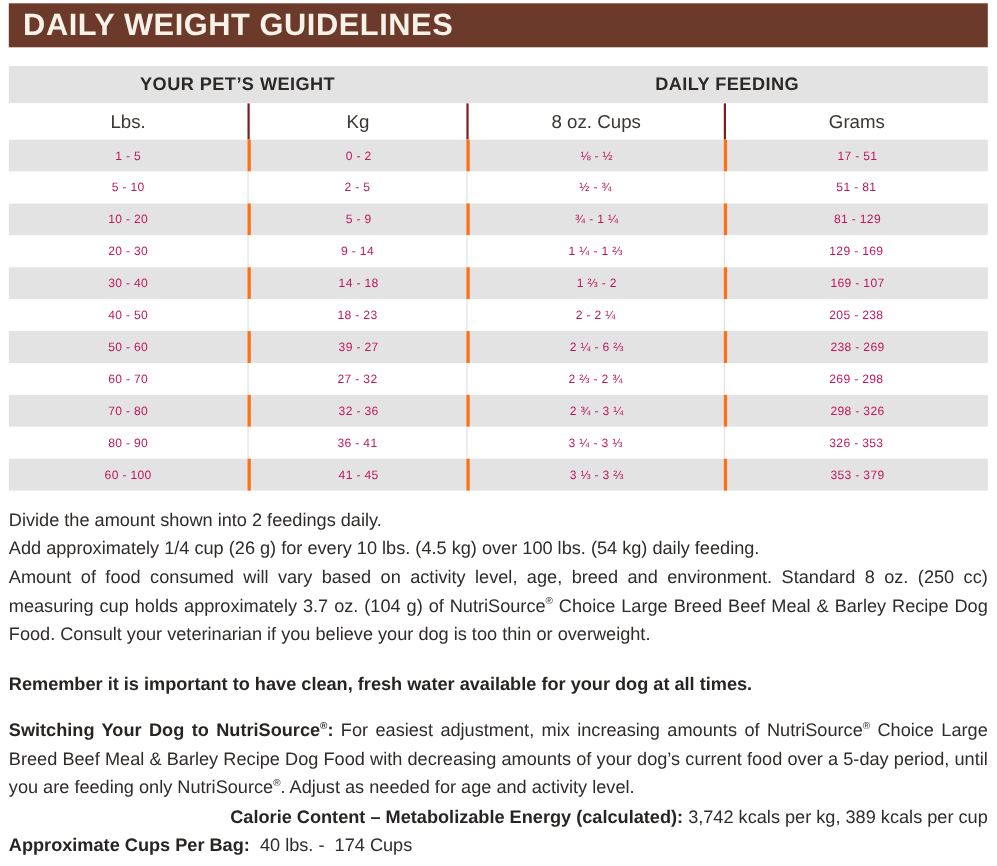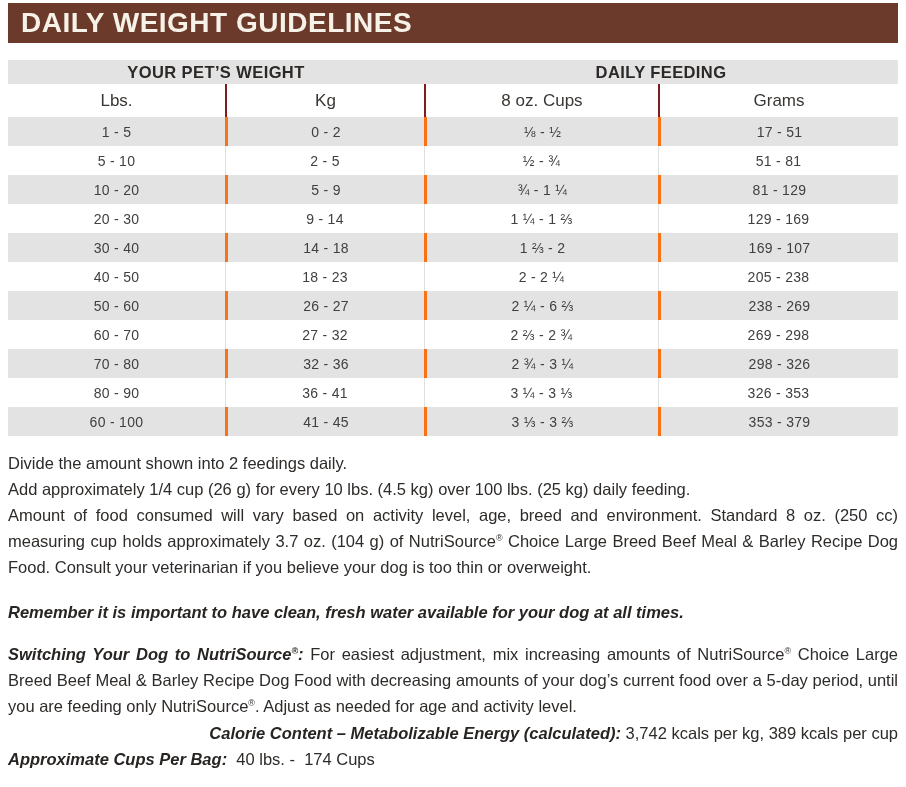--- a/index.html
+++ b/index.html
@@ -25,21 +25,21 @@
     font-size: 28px; font-weight: bold;
     letter-spacing: 0.5px;
     color: var(--title_text, #F7F2E8);
     white-space: nowrap;
   }
 
   
   .group-row {
     display: grid; grid-template-columns: 416fr 474fr;
     background: var(--row_shade, #E3E3E3);
-    height: 24px;
+    height: 34px;
   }
   .group-cell {
     display: flex; align-items: center; justify-content: center;
     font-weight: bold; font-size: 16.5px; letter-spacing: 0.4px;
     color: #2b2826;
   }
   .thead-row {
     display: grid; grid-template-columns: 217fr 199fr 234fr 240fr;
     height: 33px; background: #fff;
   }
@@ -49,35 +49,35 @@
     border-left: 2px solid #7f1d1d;
   }
   .thead-cell:first-child { border-left: none; }
 
   .trow {
     display: grid; grid-template-columns: 217fr 199fr 234fr 240fr;
     height: 29px;
   }
   .tcell {
     display: flex; align-items: center; justify-content: center;
-    font-size: 14px; color: #404040; letter-spacing: 0.3px;
+    font-size: 11px; color: #be185d; letter-spacing: 0.3px;
   }
   .trow.shaded .tcell { background: var(--row_shade, #E3E3E3); border-left: 3px solid #f97316; }
   .trow.shaded .tcell:first-child { border-left: none; }
   .trow.plain .tcell { background: #fff; border-left: 1px solid #e0e0e0; }
   .trow.plain .tcell:first-child { border-left: none; }
 
   
   .notes { margin-top: 14px; font-size: 16.5px; line-height: 26px; color: #2e2b29; }
   .notes p { margin: 0; }
   .notes p.justify { text-align: justify; }
   .notes p.gap-lg { margin-top: 19px; }
   .notes p.gap-md { margin-top: 16px; }
   .notes p.gap-sm { margin-top: 1px; text-align: right; }
-  .notes b { font-weight: bold; color: #272422; font-style: italic; }
+  .notes b { font-weight: bold; color: #272422; }
   sup.reg { font-size: 9px; line-height: 0; }
   .prewrap { white-space: pre-wrap; }
 </style>
 </head>
 <body>
 
 <div class="page">
 
   <header class="title-bar">
     <h1 class="title">DAILY WEIGHT GUIDELINES</h1>
@@ -126,21 +126,21 @@
           <div class="tcell">169 - 107</div>
         </div>
         <div class="trow plain">
           <div class="tcell">40 - 50</div>
           <div class="tcell">18 - 23</div>
           <div class="tcell">2 - 2 ¼</div>
           <div class="tcell">205 - 238</div>
         </div>
         <div class="trow shaded">
           <div class="tcell">50 - 60</div>
-          <div class="tcell">26 - 27</div>
+          <div class="tcell">39 - 27</div>
           <div class="tcell">2 ¼ - 6 ⅔</div>
           <div class="tcell">238 - 269</div>
         </div>
         <div class="trow plain">
           <div class="tcell">60 - 70</div>
           <div class="tcell">27 - 32</div>
           <div class="tcell">2 ⅔ - 2 ¾</div>
           <div class="tcell">269 - 298</div>
         </div>
         <div class="trow shaded">
@@ -159,21 +159,21 @@
           <div class="tcell">60 - 100</div>
           <div class="tcell">41 - 45</div>
           <div class="tcell">3 ⅓ - 3 ⅔</div>
           <div class="tcell">353 - 379</div>
         </div>
       </div>
   </section>
 
   <section class="notes">
     <p>Divide the amount shown into 2 feedings daily.</p>
-    <p>Add approximately 1/4 cup (26 g) for every 10 lbs. (4.5 kg) over 100 lbs. (25 kg) daily feeding.</p>
+    <p>Add approximately 1/4 cup (26 g) for every 10 lbs. (4.5 kg) over 100 lbs. (54 kg) daily feeding.</p>
     <p class="justify reg-scope">Amount of food consumed will vary based on activity level, age, breed and environment. Standard 8 oz. (250 cc) measuring cup holds approximately 3.7 oz. (104 g) of NutriSource<sup class="reg">®</sup> Choice Large Breed Beef Meal &amp; Barley Recipe Dog Food. Consult your veterinarian if you believe your dog is too thin or overweight.</p>
 
     <p class="gap-lg"><b>Remember it is important to have clean, fresh water available for your dog at all times.</b></p>
 
     <p class="justify gap-md"><b class="reg-scope">Switching Your Dog to NutriSource<sup class="reg">®</sup>:</b><span class="reg-scope"> For easiest adjustment, mix increasing amounts of NutriSource<sup class="reg">®</sup> Choice Large Breed Beef Meal &amp; Barley Recipe Dog Food with decreasing amounts of your dog’s current food over a 5-day period, until you are feeding only NutriSource<sup class="reg">®</sup>. Adjust as needed for age and activity level.</span></p>
 
     <p class="gap-sm"><b>Calorie Content – Metabolizable Energy (calculated):</b><span> 3,742 kcals per kg, 389 kcals per cup</span></p>
 
     <p><b>Approximate Cups Per Bag:</b><span class="prewrap">  40 lbs. -  174 Cups</span></p>
   </section>

